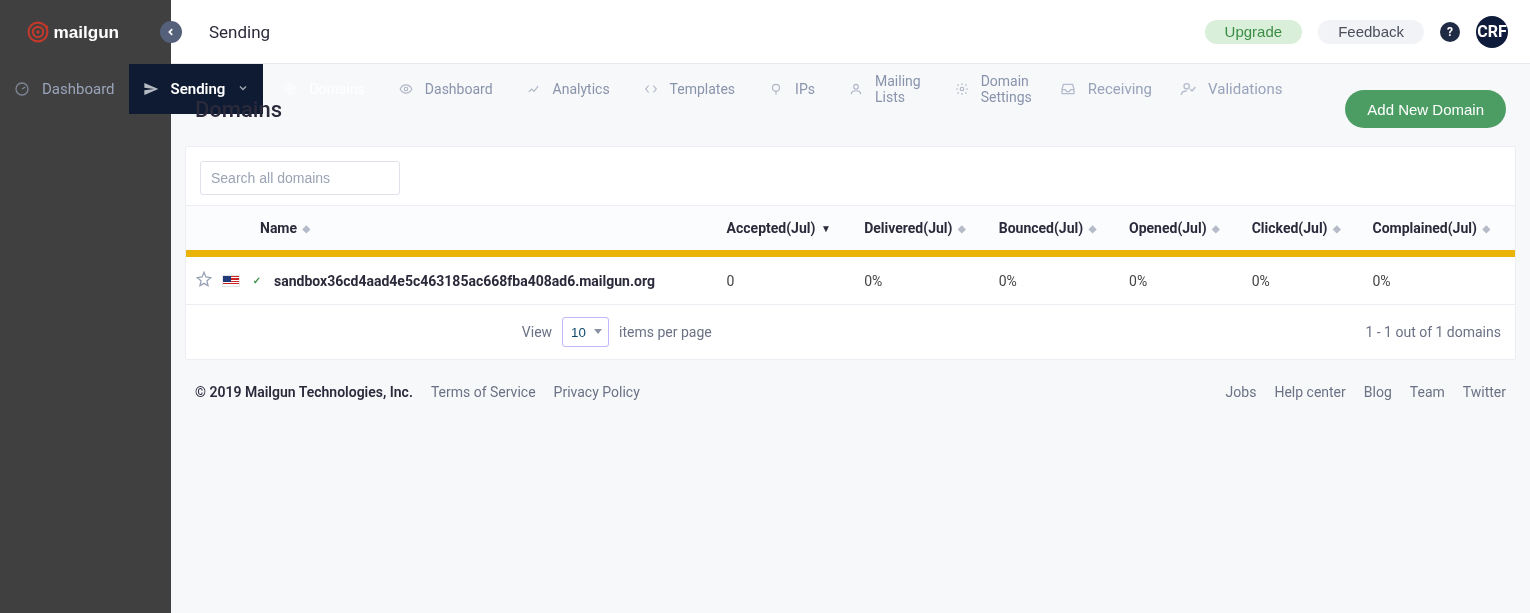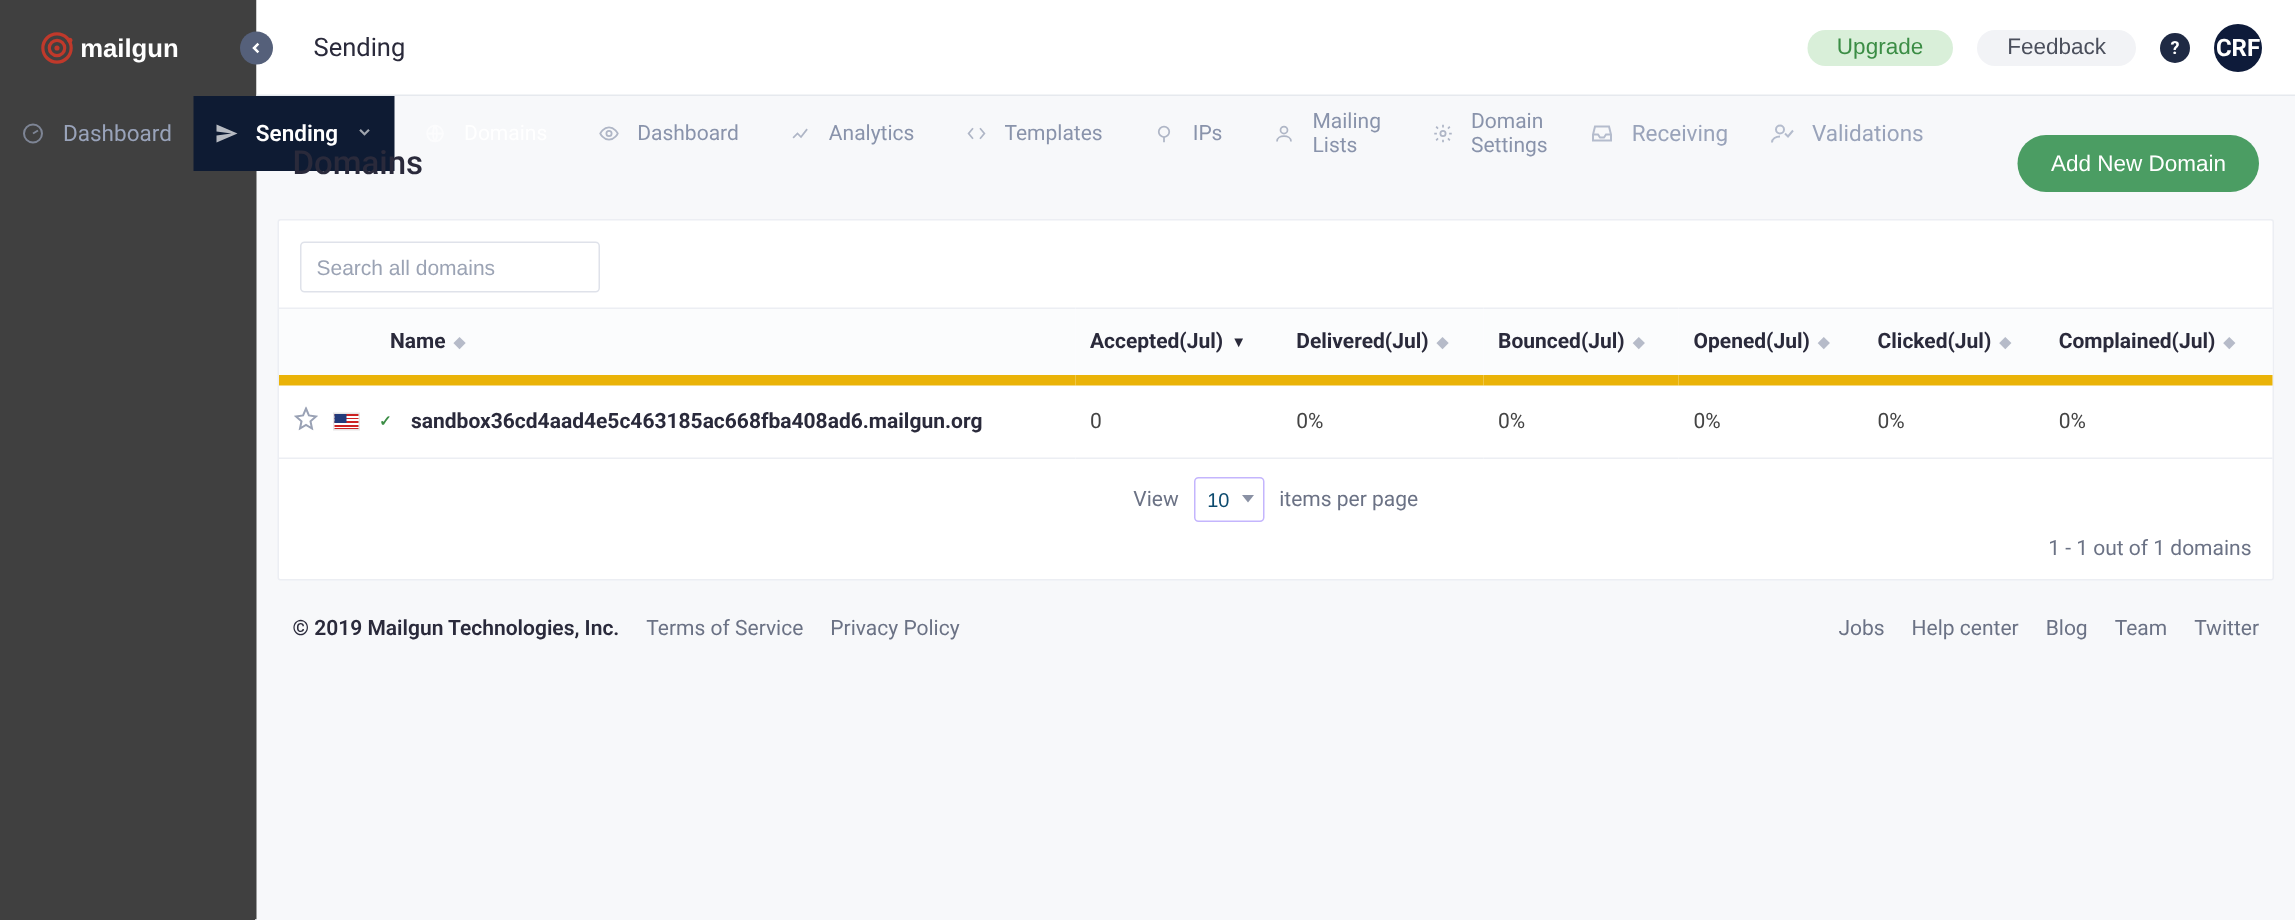--- a/index.html
+++ b/index.html
@@ -256,21 +256,21 @@
           <td>0%</td>
           <td>0%</td>
           <td>0%</td>
           <td>0%</td>
           <td>0%</td>
         </tr>
       </tbody>
     </table>
 
     <div class="pager-wrap">
-      <div class="pager" style="width:100%;flex-direction:column;">
+      <div class="pager" style="width:100%;">
         <div class="center">
           <span>View</span>
           <span class="select-wrap">
             <select>
               <option>10</option>
             </select>
           </span>
           <span>items per page</span>
         </div>
         <span class="count">1 - 1 out of 1 domains</span>

